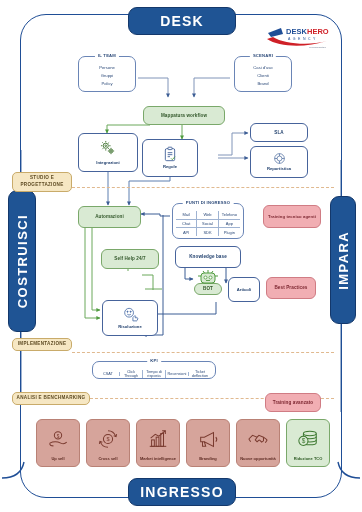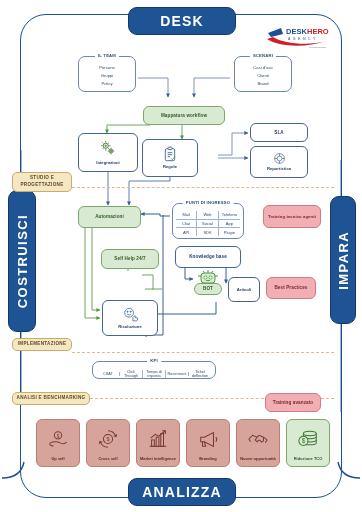--- a/index.html
+++ b/index.html
@@ -159,21 +159,21 @@
 
   <g fill="none" stroke="#1f4e96" stroke-width="1.4">
     <path d="M2,478 C16,478 22,472 24,462"></path>
     <path d="M360,478 C346,478 340,472 338,462"></path>
   </g>
 </svg>
 
 <div id="frame"></div>
 
 <div class="pill" id="pill-idea">DESK</div>
-<div class="pill" id="pill-analizza">ANALIZZA</div>
+<div class="pill" id="pill-analizza">INGRESSO</div>
 
 <div class="vpill" id="vpill-costruisci">
   <span class="vtext">COSTRUISCI</span>
 </div>
 <div class="vpill" id="vpill-impara">
   <span class="vtext">IMPARA</span>
 </div>
 
 <div class="phase" id="phase-1">STUDIO E PROGETTAZIONE</div>
 <div class="phase" id="phase-2">IMPLEMENTAZIONE</div>

